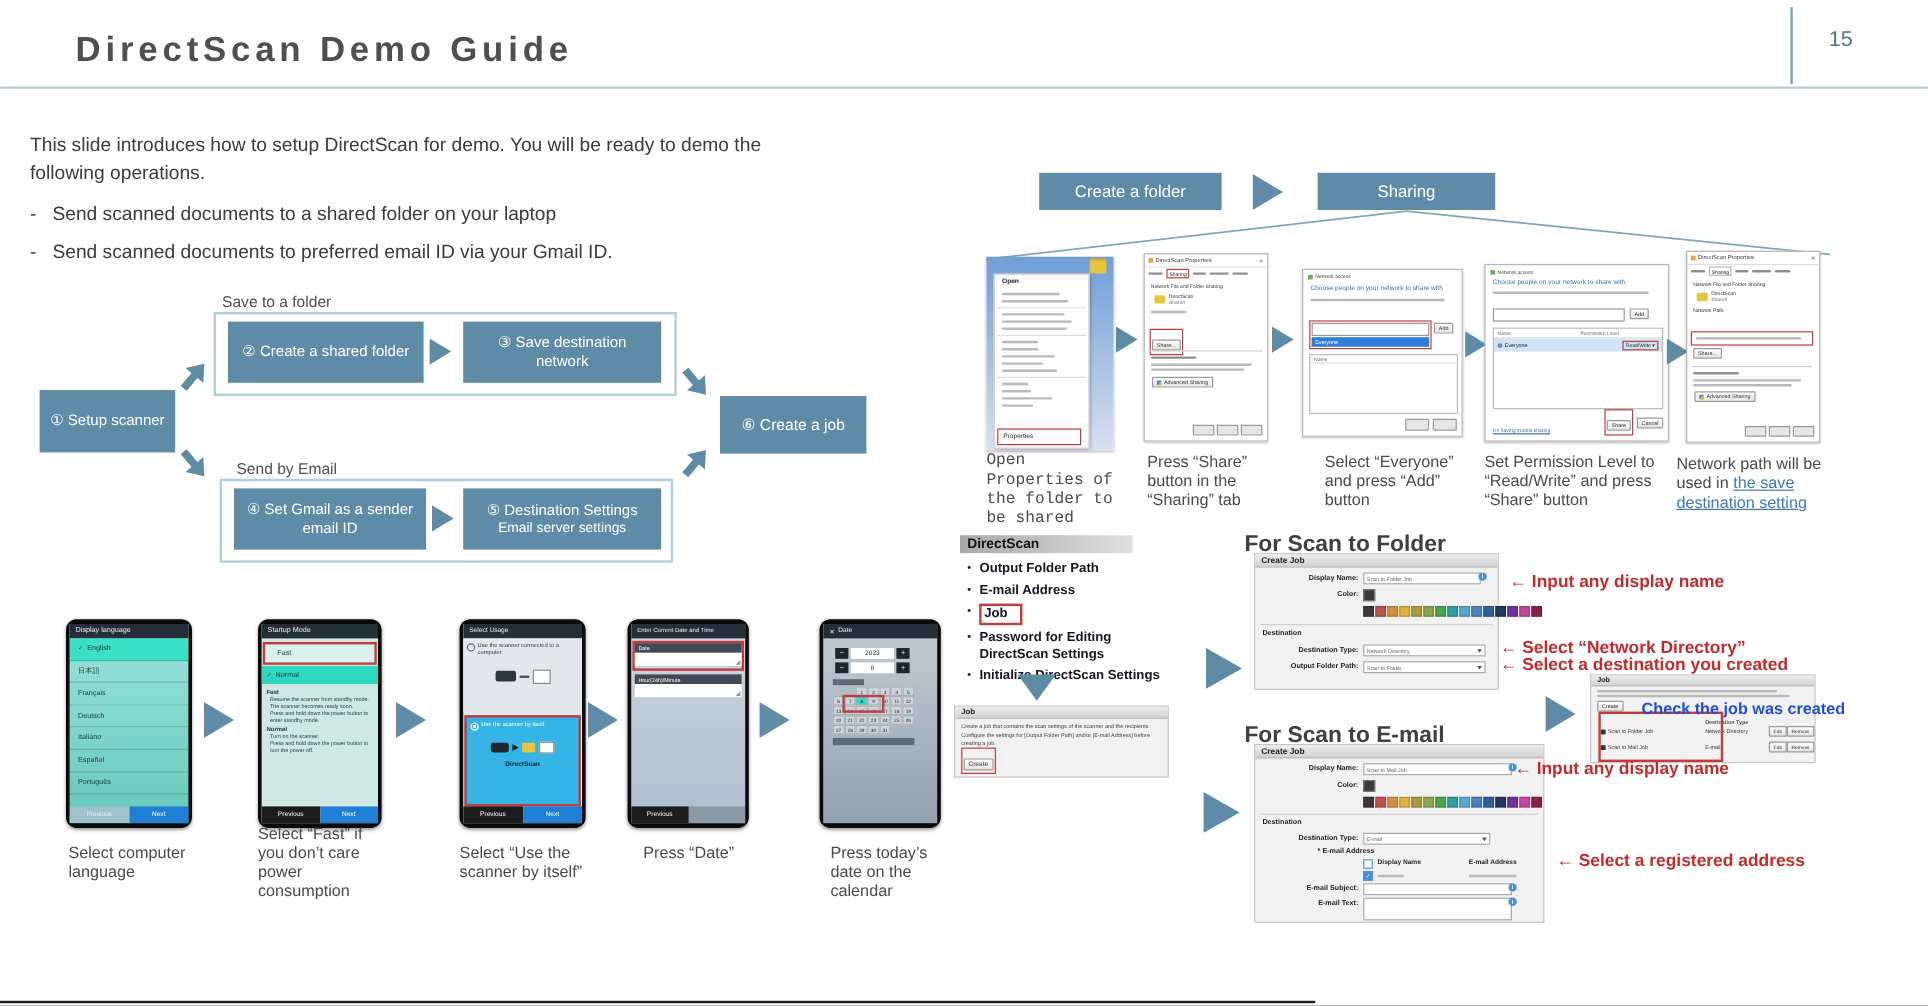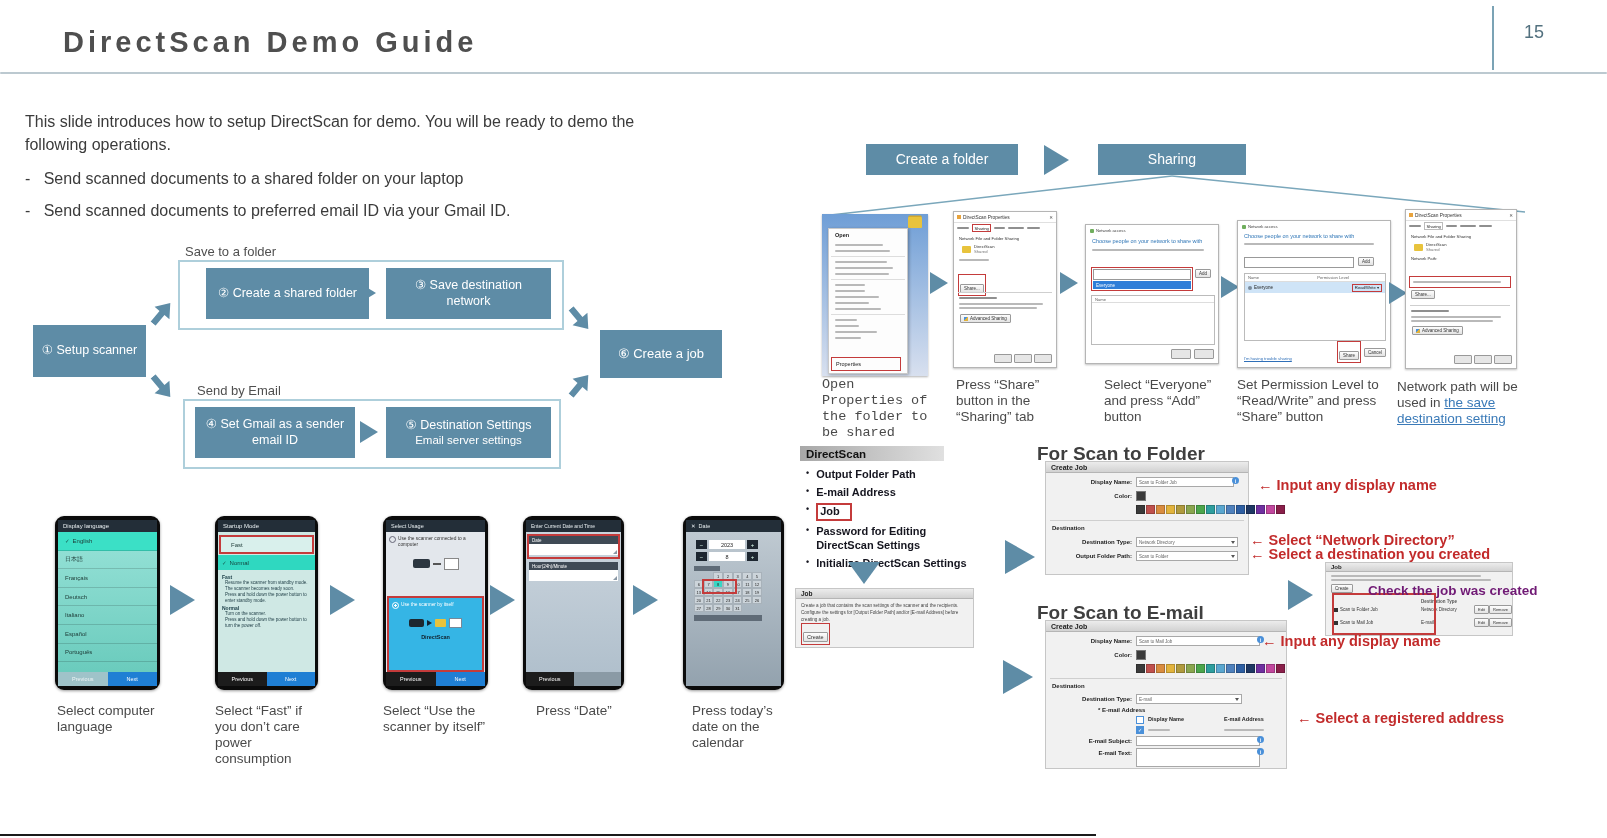--- a/index.html
+++ b/index.html
@@ -62,21 +62,21 @@
   .pbtn{flex:1;display:flex;align-items:center;justify-content:center;font-size:5.5px;color:#fff;}
   .litem{display:flex;align-items:center;font-size:6px;color:#1d3a36;padding-left:7px;height:17.6px;
          border-bottom:0.5px solid rgba(0,0,0,.15);}
   .check{margin-right:3px;font-size:5.5px;color:#14524a;}
   .tinytxt{font-size:4.5px;color:#24424a;line-height:1.3;}
   .cellwrap{display:grid;grid-template-columns:repeat(7,9.7px);grid-auto-rows:8px;}
   .cell{font-size:4px;color:#222;background:#ccd4da;border:0.5px solid #a8b2ba;display:flex;align-items:center;justify-content:center;}
   .cell.empty{background:transparent;border-color:transparent;}
   .cell.sel{background:#38d6c4;}
   .blockarrow{position:absolute;}
-  .redtxt-big{position:absolute;font-size:13.5px;font-weight:bold;color:#701a75;white-space:nowrap;}
+  .redtxt-big{position:absolute;font-size:13.5px;font-weight:bold;color:#1d4ed8;white-space:nowrap;}
   .h2head{position:absolute;font-size:19px;font-weight:600;color:#3f3f3f;}
 </style>
 </head>
 <body>
 
 <div class="slide">
 
   <div class="abs title" style="left:63px;top:26px;">DirectScan Demo Guide</div>
   <div class="abs vline" style="left:1492px;top:6px;height:64px;"></div>
   <div class="abs pagenum" style="left:1524px;top:22px;">15</div>
@@ -86,21 +86,21 @@
 following operations.</div>
   <div class="abs intro" style="left:25px;top:167px;width:730px;">-   Send scanned documents to a shared folder on your laptop</div>
   <div class="abs intro" style="left:25px;top:199px;width:730px;">-   Send scanned documents to preferred email ID via your Gmail ID.</div>
 
   <div class="abs tealbox" style="left:33px;top:325px;width:113px;height:52px;">
       <span>① Setup scanner</span>
     </div>
 
   <div class="abs flabel2" style="left:185px;top:244px;">Save to a folder</div>
   <div class="abs frame" style="left:178px;top:260px;width:382px;height:66px;"></div>
-  <div class="abs tealbox" style="left:190px;top:268px;width:163px;height:51px;margin-left:16px;">
+  <div class="abs tealbox" style="left:190px;top:268px;width:163px;height:51px;">
       <span>② Create a shared folder</span>
     </div>
   <div class="abs play" style="left:358px;top:282px;"></div>
   <div class="abs tealbox" style="left:386px;top:268px;width:165px;height:51px;">
       <span>③ Save destination</span>
       <span>network</span>
     </div>
 
   <div class="abs flabel2" style="left:197px;top:383px;">Send by Email</div>
   <div class="abs frame" style="left:183px;top:399px;width:374px;height:66px;"></div>
@@ -622,20 +622,20 @@
           <span class="cell">29</span>
           <span class="cell">30</span>
           <span class="cell">31</span>
         </div>
       <div class="rb" style="position:absolute;left:16px;top:59px;width:31px;height:11px;"></div>
       <span style="position:absolute;left:8px;top:95px;width:68px;height:6px;background:#5f6b77;"></span>
     </div>
   </div>
 
   <div class="abs caption" style="left:57px;top:703px;width:105px;">Select computer language</div>
-  <div class="abs caption" style="left:215px;top:703px;width:112px;">Select “Fast” if you don’t care power consumption</div>
+  <div class="abs caption" style="left:215px;top:687px;width:112px;">Select “Fast” if you don’t care power consumption</div>
   <div class="abs caption" style="left:383px;top:703px;width:128px;">Select “Use the scanner by itself”</div>
   <div class="abs caption" style="left:536px;top:703px;width:110px;">Press “Date”</div>
   <div class="abs caption" style="left:692px;top:703px;width:110px;">Press today’s date on the calendar</div>
 
   <div class="abs" style="left:0;top:834px;width:1096px;height:2px;background:#1a1a1a;"></div>
 
 </div>
 
 </body></html>

